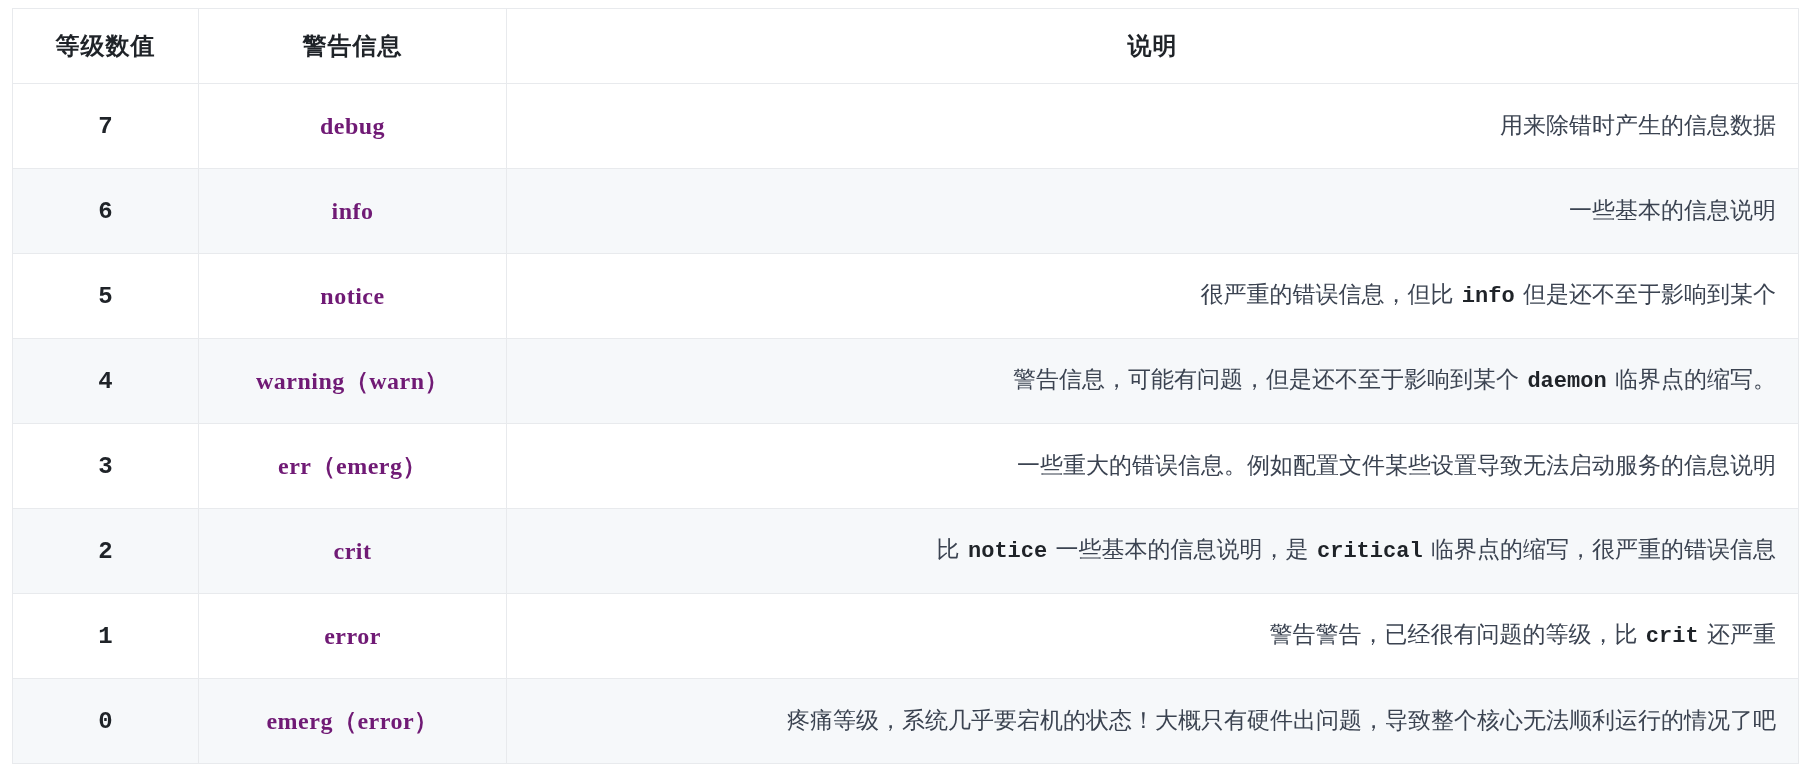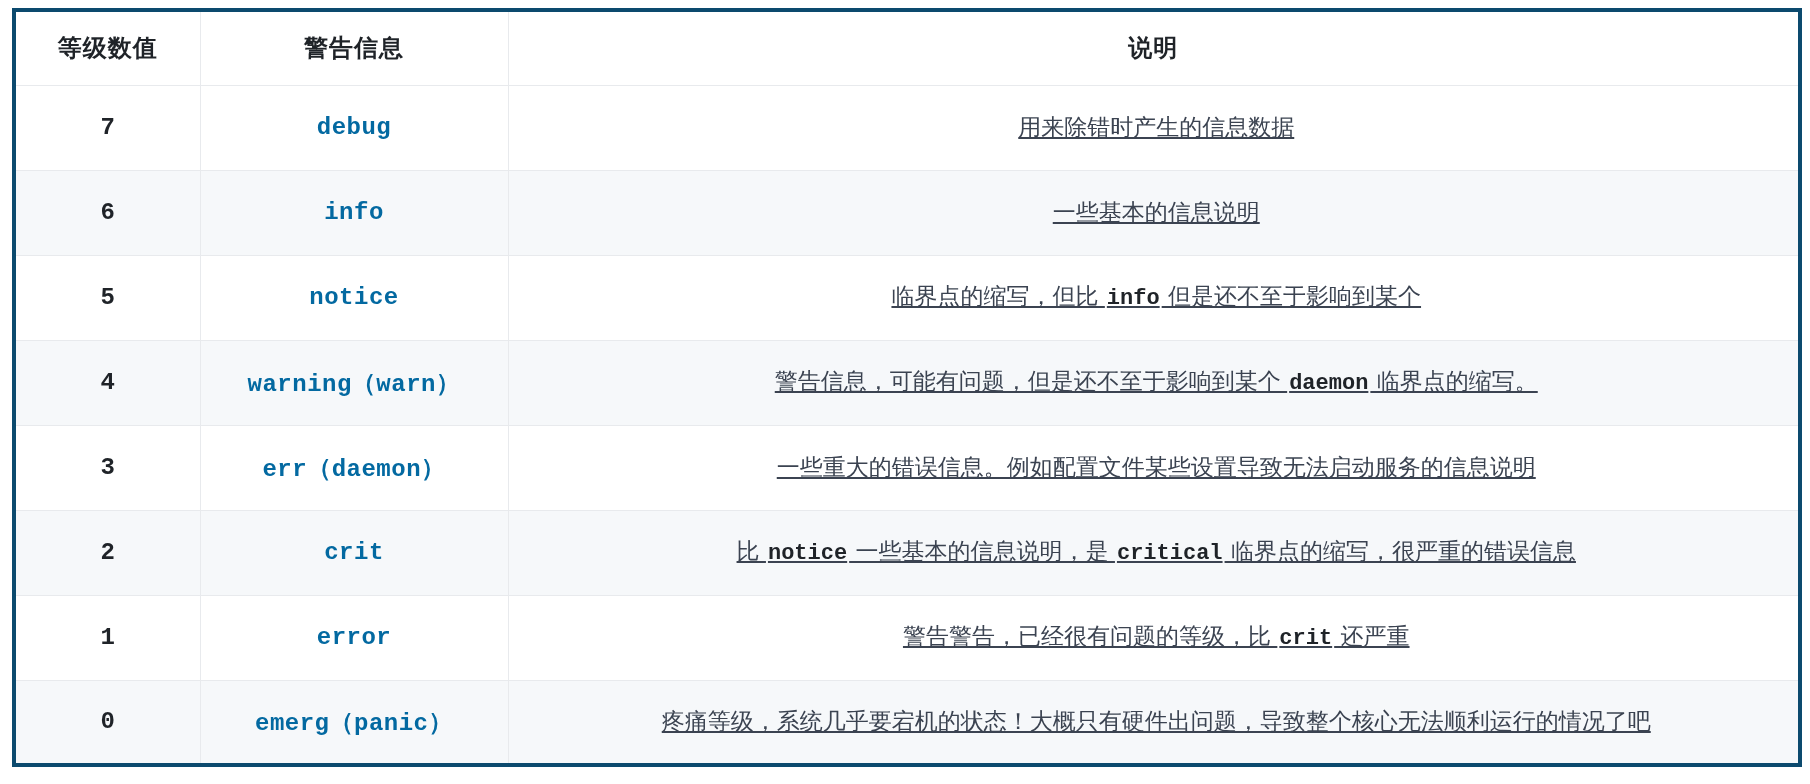--- a/index.html
+++ b/index.html
@@ -20,21 +20,21 @@
     width: 1810px;
     height: 784px;
     box-sizing: border-box;
     padding: 8px 12px 0 12px;
   }
 
   table.level-table {
     width: 1786px;
     border-collapse: collapse;
     table-layout: fixed;
-    border: 4px solid #0c4a6e;
+    border: 1px solid #0c4a6e;
     background: #ffffff;
   }
 
   table.level-table col.col-value   { width: 186px; }
   table.level-table col.col-name    { width: 308px; }
   table.level-table col.col-desc    { width: 1292px; }
 
   table.level-table th,
   table.level-table td {
     border: 1px solid #e8eaed;
@@ -65,34 +65,33 @@
   td.cell-value {
     text-align: center;
     font-family: "Liberation Mono", "DejaVu Sans Mono", monospace;
     font-size: 24px;
     font-weight: bold;
     color: #1f2328;
   }
 
   td.cell-name {
     text-align: center;
-    font-family: Liberation Mono, monospace;
+    font-family: Liberation Serif, serif;
     font-size: 24px;
     font-weight: bold;
-    color: #0369a1;
+    color: #701a75;
     letter-spacing: 0.5px;
   }
 
   td.cell-desc {
-    text-align: center;
+    text-align: right;
     padding: 0 22px 0 28px;
     font-size: 23px;
     line-height: 1.55;
     color: #3b4351;
-    text-decoration: underline;
   }
 
   td.cell-desc .seg-text {
     font-family: "Liberation Sans", "DejaVu Sans", sans-serif;
   }
   td.cell-desc .seg-code {
     font-family: "Liberation Mono", "DejaVu Sans Mono", monospace;
     font-weight: bold;
     font-size: 22px;
     color: #1f2328;
@@ -123,42 +122,42 @@
           <td class="cell-desc"><span class="seg-text">用来除错时产生的信息数据</span></td>
         </tr>
         <tr class="row-alt">
           <td class="cell-value">6</td>
           <td class="cell-name">info</td>
           <td class="cell-desc"><span class="seg-text">一些基本的信息说明</span></td>
         </tr>
         <tr class="row-plain">
           <td class="cell-value">5</td>
           <td class="cell-name">notice</td>
-          <td class="cell-desc"><span class="seg-text">临界点的缩写，但比 </span><span class="seg-code">info</span><span class="seg-text"> 但是还不至于影响到某个</span></td>
+          <td class="cell-desc"><span class="seg-text">很严重的错误信息，但比 </span><span class="seg-code">info</span><span class="seg-text"> 但是还不至于影响到某个</span></td>
         </tr>
         <tr class="row-alt">
           <td class="cell-value">4</td>
           <td class="cell-name">warning（warn）</td>
           <td class="cell-desc"><span class="seg-text">警告信息，可能有问题，但是还不至于影响到某个 </span><span class="seg-code">daemon</span><span class="seg-text"> 临界点的缩写。</span></td>
         </tr>
         <tr class="row-plain">
           <td class="cell-value">3</td>
-          <td class="cell-name">err（daemon）</td>
+          <td class="cell-name">err（emerg）</td>
           <td class="cell-desc"><span class="seg-text">一些重大的错误信息。例如配置文件某些设置导致无法启动服务的信息说明</span></td>
         </tr>
         <tr class="row-alt">
           <td class="cell-value">2</td>
           <td class="cell-name">crit</td>
           <td class="cell-desc"><span class="seg-text">比 </span><span class="seg-code">notice</span><span class="seg-text"> 一些基本的信息说明，是 </span><span class="seg-code">critical</span><span class="seg-text"> 临界点的缩写，很严重的错误信息</span></td>
         </tr>
         <tr class="row-plain">
           <td class="cell-value">1</td>
           <td class="cell-name">error</td>
           <td class="cell-desc"><span class="seg-text">警告警告，已经很有问题的等级，比 </span><span class="seg-code">crit</span><span class="seg-text"> 还严重</span></td>
         </tr>
         <tr class="row-alt">
           <td class="cell-value">0</td>
-          <td class="cell-name">emerg（panic）</td>
+          <td class="cell-name">emerg（error）</td>
           <td class="cell-desc"><span class="seg-text">疼痛等级，系统几乎要宕机的状态！大概只有硬件出问题，导致整个核心无法顺利运行的情况了吧</span></td>
         </tr>
       </tbody>
   </table>
 </div>
 
 </body></html>

